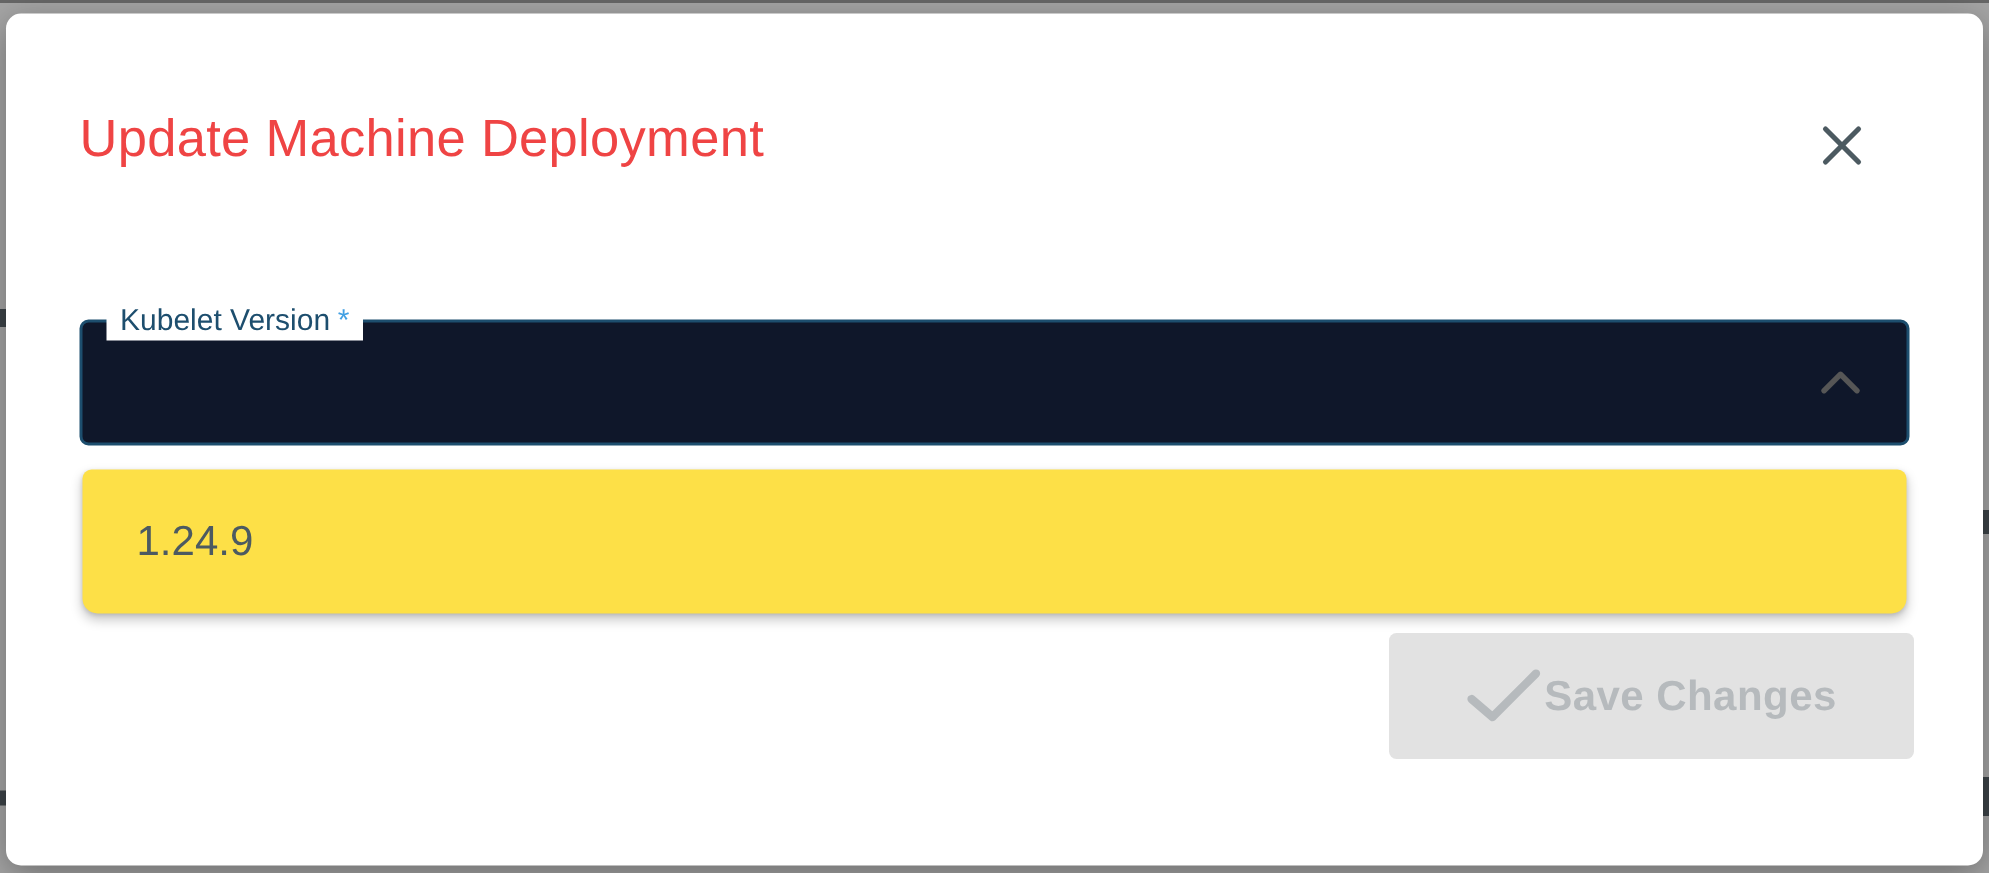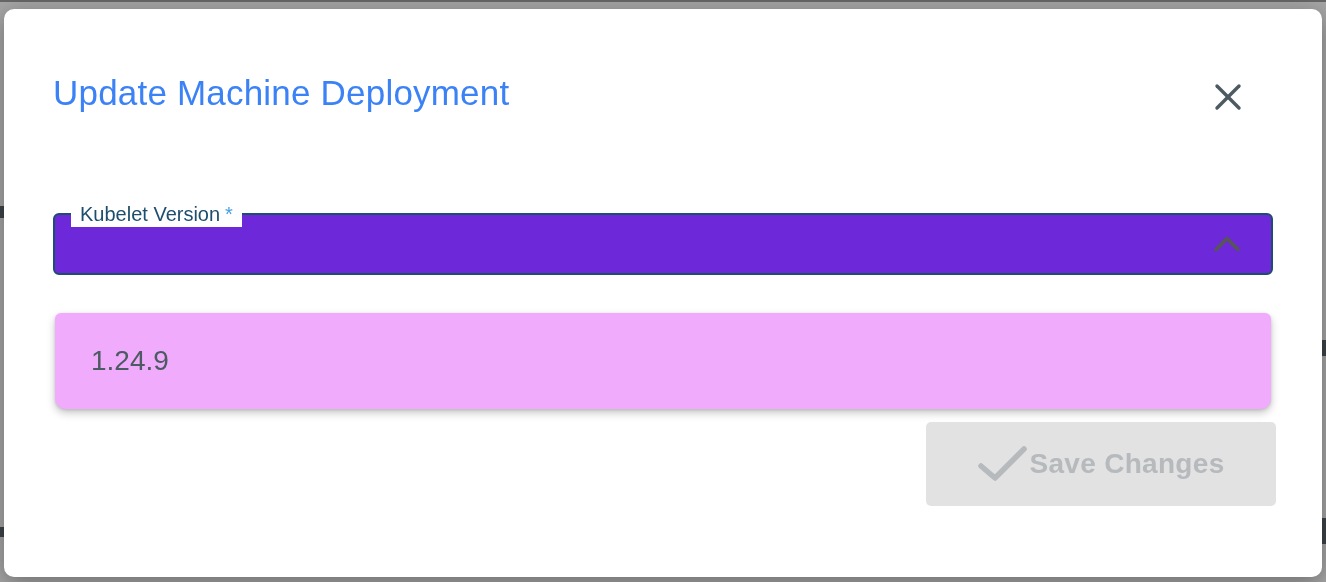--- a/index.html
+++ b/index.html
@@ -27,42 +27,42 @@
     background: #ffffff;
     border-radius: 10px;
     box-shadow: 0 6px 24px rgba(0,0,0,0.35);
   }
 
   .dialog-title {
     position: absolute;
     left: 49px; top: 62px;
     font-size: 35px;
     font-weight: 400;
-    color: #3b82f6;
+    color: #ef4444;
     line-height: 44px;
     letter-spacing: 0.2px;
   }
 
   .close-btn {
     position: absolute;
     left: 1200px; top: 64px;
     width: 48px; height: 48px;
     background: transparent;
     border: none;
     cursor: pointer;
     display: flex; align-items: center; justify-content: center;
   }
 
   .form-field {
     position: absolute;
     left: 49px; top: 204px;
-    width: 1220px; height: 62px;
+    width: 1220px; height: 84px;
     border: 2.5px solid #1d4e6e;
     border-radius: 6px;
-    background: #6d28d9;
+    background: #0f172a;
     cursor: pointer;
   }
   .field-label {
     position: absolute;
     top: -14px; left: 16px;
     padding: 0 9px;
     background: #ffffff;
     font-size: 20px;
     line-height: 26px;
     color: #1d4e6e;
@@ -79,21 +79,21 @@
     position: absolute;
     right: 30px; top: 50%;
     transform: translateY(-50%);
     display: flex;
   }
 
   .options-panel {
     position: absolute;
     left: 51px; top: 304px;
     width: 1216px; height: 96px;
-    background: #f0abfc;
+    background: #fde047;
     border-radius: 6px 6px 10px 10px;
     box-shadow: 0 4px 8px rgba(0,0,0,0.22), 0 1px 3px rgba(0,0,0,0.12);
   }
   .option {
     width: 100%; height: 100%;
     display: flex; align-items: center;
     padding-left: 36px;
     font-size: 28px;
     color: #4c5a61;
     cursor: pointer;

